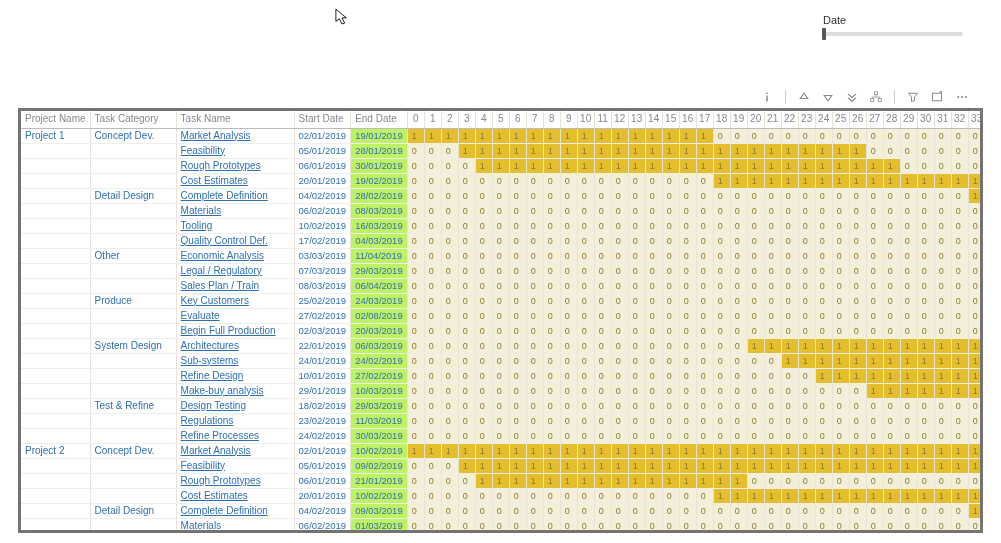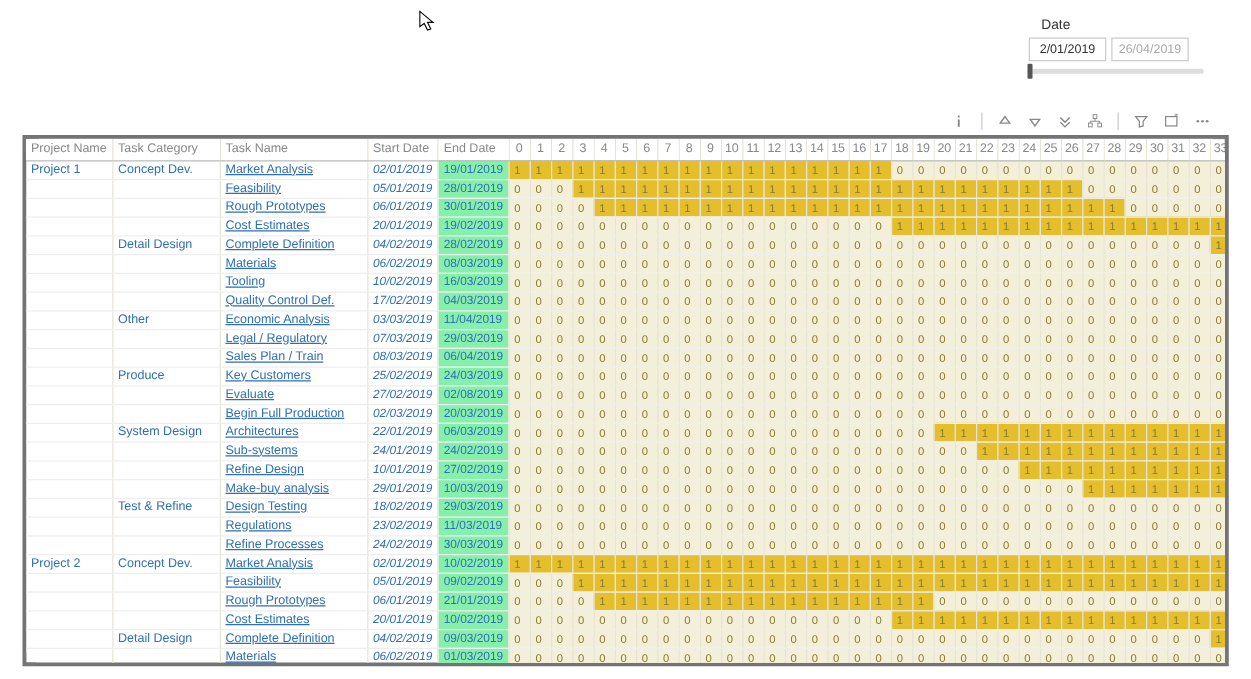--- a/index.html
+++ b/index.html
@@ -23,21 +23,20 @@
   .date-slicer {
     position: absolute;
     right: 38px; top: 14px;
     width: 140px;
   }
   .date-slicer .lbl {
     font-size: 11px;
     color: #333;
     margin-bottom: 4px;
     display: block;
-    margin-left: 10px;
   }
   .date-slicer .inputs {
     display: flex; gap: 4px;
   }
   .date-slicer input {
     width: 62px;
     font-size: 10px;
     padding: 3px 4px;
     border: 1px solid #ccc;
     background: #fff;
@@ -117,22 +116,22 @@
     color: #888;
     font-weight: 400;
     position: sticky;
     top: 0;
     height: 17px;
   }
   table.matrix thead th.num { text-align: center; width: 17px; min-width:17px; max-width:17px; padding:0; }
   td.proj { color: #2f6fb3; width: 58px; min-width:58px; vertical-align:top; }
   td.cat  { color: #2f6fb3; width: 86px; min-width:86px; vertical-align:top; }
   td.task { color: #2f6fb3; width: 118px; min-width:118px;text-decoration:underline; }
-  td.dt   { color: #2f6fb3; width: 56px; min-width:56px; font-size:9.5px;font-style:italic; }
-  td.ed   { background: #86efac; color:#2f6fb3; width:56px; min-width:56px; font-size:9.5px; }
+  td.dt   { color: #2f6fb3; width: 56px; min-width:56px; font-size:9.5px; }
+  td.ed   { background: #bef264; color:#2f6fb3; width:56px; min-width:56px; font-size:9.5px; }
   td.cell {
     width: 17px; min-width:17px; max-width:17px;
     text-align: center;
     padding: 0;
     font-size: 9px;
     color: #8a7a30;
   }
   td.cell.z { background: #f4efd8; }
   td.cell.o { background: #e4be2c; }
   
@@ -142,24 +141,20 @@
 </style>
 </head>
 <body>
 
 <svg class="cursor-arrow" viewBox="0 0 16 20">
   <path d="M1 1 L1 15 L5 12 L8 18 L11 17 L8 11 L13 11 Z" fill="#fff" stroke="#000" stroke-width="1"></path>
 </svg>
 
 <div class="date-slicer">
   <span class="lbl">Date</span>
-  <div class="inputs">
-    <input type="text" value="2/01/2019" style="">
-    <input type="text" class="gray" value="26/04/2019" style="">
-  </div>
   <div class="track">
     <div class="handle"></div>
   </div>
 </div>
 
 <div class="toolbar">
   <span title="Info">
     <svg width="12" height="12" viewBox="0 0 16 16">
         <rect x="7" y="2" width="2" height="2" fill="#888"></rect>
         <rect x="7" y="6" width="2" height="8" fill="#888"></rect>

